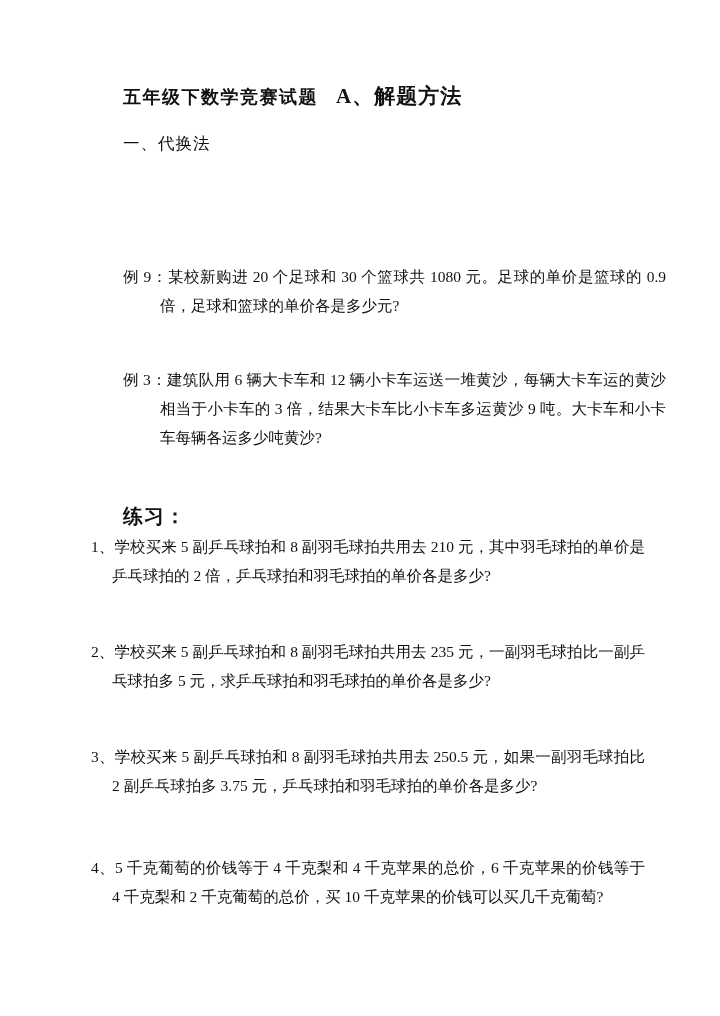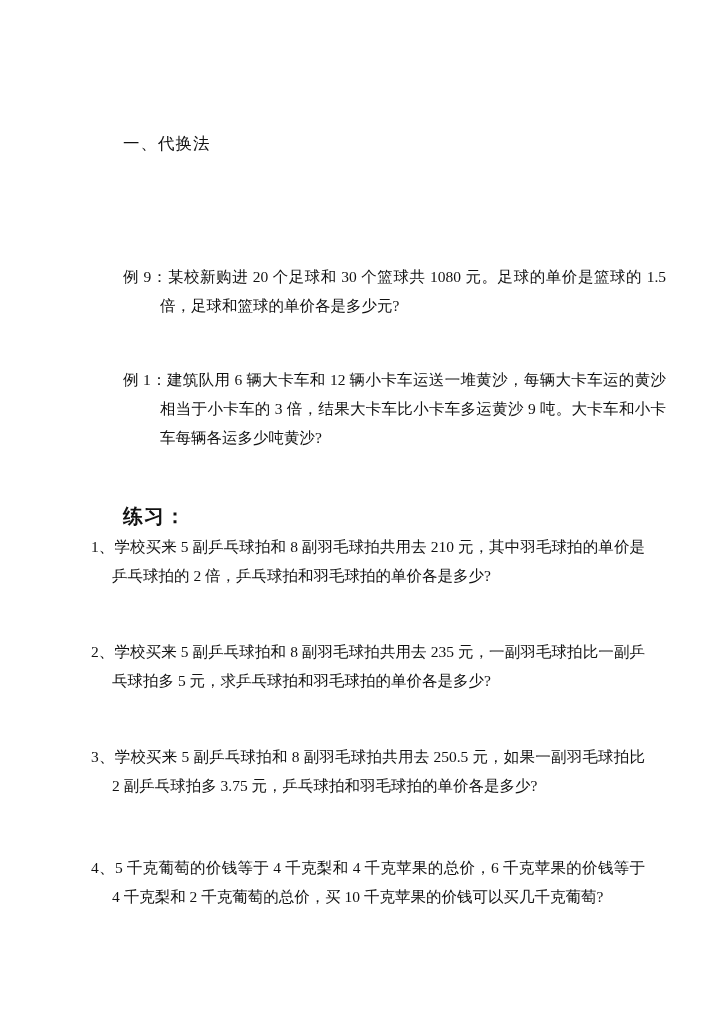--- a/index.html
+++ b/index.html
@@ -80,30 +80,33 @@
   #p1  { top: 532px; }
   #p2  { top: 637px; }
   #p3  { top: 742px; }
   #p4  { top: 853px; }
 </style>
 </head>
 <body>
 
 <div class="page">
 
+  <div class="title-row">
+    <span class="title-small">五年级下数学竞赛试题</span><span class="title-large">A、解题方法</span>
+  </div>
 
   <div class="section-heading">一、代换法</div>
 
 
   <div id="ex2" class="para example">
-    <span class="plabel">例 9：</span><span>某校新购进 20 个足球和 30 个篮球共 1080 元。足球的单价是篮球的 1.5 倍，足球和篮球的单价各是多少元?</span>
+    <span class="plabel">例 9：</span><span>某校新购进 20 个足球和 30 个篮球共 1080 元。足球的单价是篮球的 0.9 倍，足球和篮球的单价各是多少元?</span>
   </div>
 
   <div id="ex3" class="para example">
-    <span class="plabel">例 1：</span><span>建筑队用 6 辆大卡车和 12 辆小卡车运送一堆黄沙，每辆大卡车运的黄沙相当于小卡车的 3 倍，结果大卡车比小卡车多运黄沙 9 吨。大卡车和小卡车每辆各运多少吨黄沙?</span>
+    <span class="plabel">例 3：</span><span>建筑队用 6 辆大卡车和 12 辆小卡车运送一堆黄沙，每辆大卡车运的黄沙相当于小卡车的 3 倍，结果大卡车比小卡车多运黄沙 9 吨。大卡车和小卡车每辆各运多少吨黄沙?</span>
   </div>
 
   <div class="practice-heading">练习：</div>
 
   <div id="p1" class="para practice-item">
     <span class="plabel">1、</span><span>学校买来 5 副乒乓球拍和 8 副羽毛球拍共用去 210 元，其中羽毛球拍的单价是乒乓球拍的 2 倍，乒乓球拍和羽毛球拍的单价各是多少?</span>
   </div>
 
   <div id="p2" class="para practice-item">
     <span class="plabel">2、</span><span>学校买来 5 副乒乓球拍和 8 副羽毛球拍共用去 235 元，一副羽毛球拍比一副乒乓球拍多 5 元，求乒乓球拍和羽毛球拍的单价各是多少?</span>

